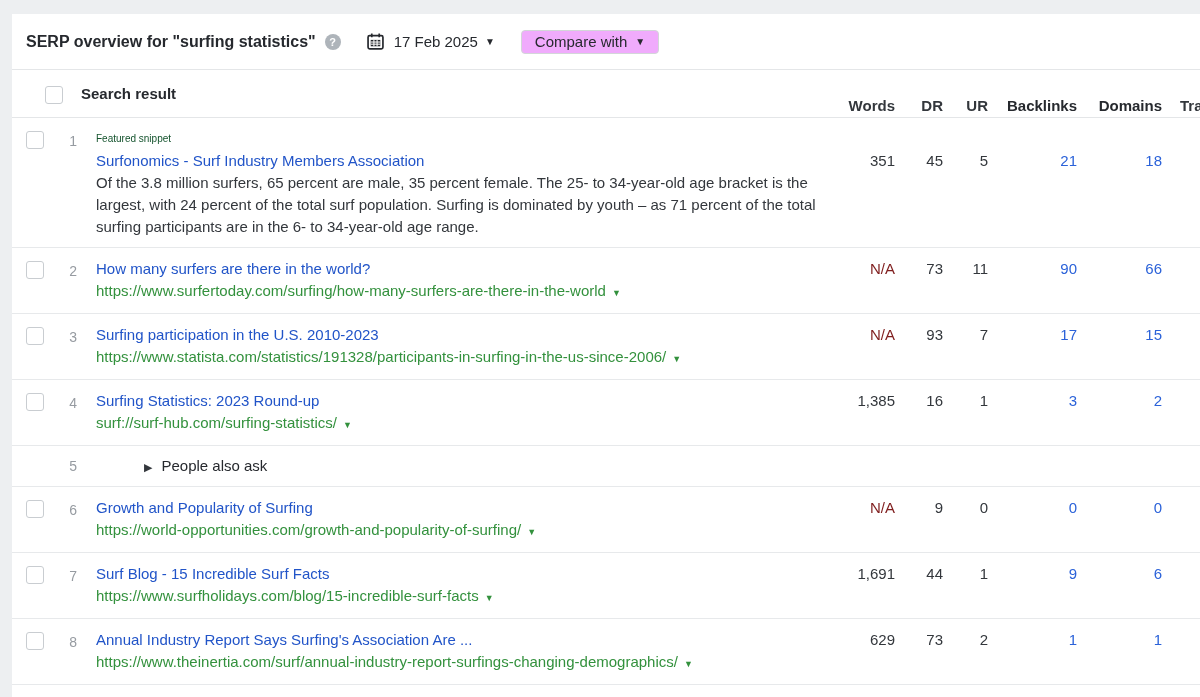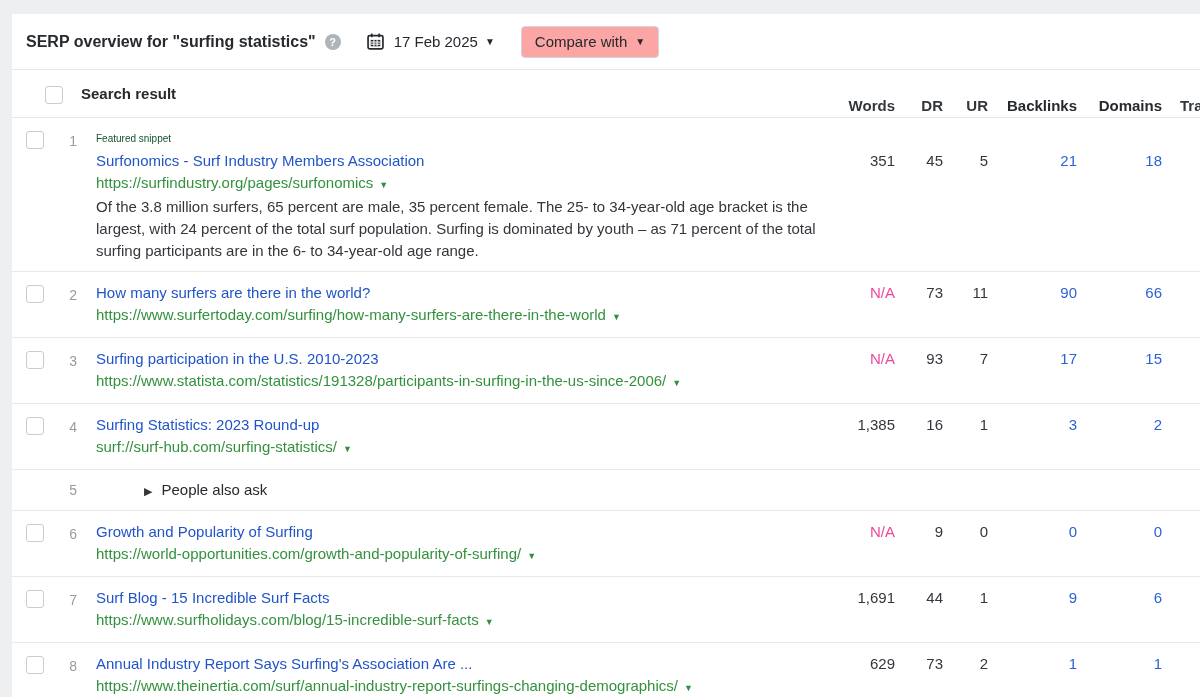--- a/index.html
+++ b/index.html
@@ -9,22 +9,22 @@
 
   
   .panel-header{display:flex;align-items:center;height:55px;padding-left:14px;border-bottom:1px solid #e4e6e8;}
   .page-title{font-size:16px;font-weight:700;color:#26292e;white-space:nowrap;}
   .help-icon{width:16px;height:16px;margin-left:9px;border-radius:50%;background:#aeb4ba;color:#fff;
     font-size:11px;font-weight:700;display:inline-flex;align-items:center;justify-content:center;cursor:pointer;}
   .date-picker{display:inline-flex;align-items:center;margin-left:26px;cursor:pointer;}
   .cal-icon{width:17px;height:17px;display:inline-block;}
   .date-label{font-size:15px;color:#26292e;margin-left:10px;}
   .caret{display:inline-block;font-size:10px;color:#26292e;margin-left:7px;line-height:1;}
-  .compare-btn{display:inline-flex;align-items:center;margin-left:26px;height:32px;padding:0 13px;
-    background:#fca5a5;border:1px solid #d3d6d9;border-radius:4px;font-size:15px;color:#26292e;cursor:pointer;
+  .compare-btn{display:inline-flex;align-items:center;margin-left:26px;height:24px;padding:0 13px;
+    background:#f0abfc;border:1px solid #d3d6d9;border-radius:4px;font-size:15px;color:#26292e;cursor:pointer;
     font-family:inherit;}
   .compare-btn .caret{margin-left:8px;}
 
   
   .thead{display:flex;align-items:flex-start;height:47px;border-bottom:1px solid #e4e6e8;padding-left:19px;}
   .thead .cb{margin-top:16px;}
   .th-search{font-size:15px;font-weight:700;color:#26292e;margin-left:18px;margin-top:15px;}
   .thead .stats{margin-top:15px;}
   .th{font-size:15px;font-weight:700;color:#26292e;}
 
@@ -48,21 +48,21 @@
 
   .stats{flex:none;display:flex;padding-top:10px;line-height:22px;justify-content:flex-end;}
   .row.tall .stats{padding-top:32px;}
   .cell{display:block;text-align:right;font-size:15px;color:#33373c;box-sizing:border-box;}
   .cell.words{width:50px;}
   .cell.dr{width:48px;}
   .cell.ur{width:45px;}
   .cell.bl{width:89px;color:var(--link-blue);text-decoration:none;cursor:pointer;}
   .cell.dm{width:85px;color:var(--link-blue);text-decoration:none;cursor:pointer;}
   .cell.tr{width:38px;text-align:left;padding-left:18px;overflow:hidden;white-space:nowrap;}
-  .cell.na{color:#ec4899;}
+  .cell.na{color:#7f1d1d;}
 </style>
 </head>
 <body>
 
 <div class="page">
   <div class="panel">
 
     <div class="panel-header">
       <span class="page-title">SERP overview for "surfing statistics"</span>
       <span class="help-icon">?</span>
@@ -103,21 +103,20 @@
       </div>
     </div>
 
     <div id="rows">
   <div class="row tall">
     <span class="cb"></span>
     <span class="num">1</span>
     <div class="content">
       <div class="fs-label">Featured snippet</div>
       <div><a class="title">Surfonomics - Surf Industry Members Association</a></div>
-      <div class="url-line"><a class="url">https://surfindustry.org/pages/surfonomics</a><span class="url-caret">▼</span></div>
       <div class="snippet">Of the 3.8 million surfers, 65 percent are male, 35 percent female. The 25- to 34-year-old age bracket is the largest, with 24 percent of the total surf population. Surfing is dominated by youth – as 71 percent of the total surfing participants are in the 6- to 34-year-old age range.</div>
 
     </div>
     <div class="stats">
       <span class="cell words">351</span>
       <span class="cell dr">45</span>
       <span class="cell ur">5</span>
       <a class="cell bl">21</a>
       <a class="cell dm">18</a>
       <span class="cell tr"></span>

